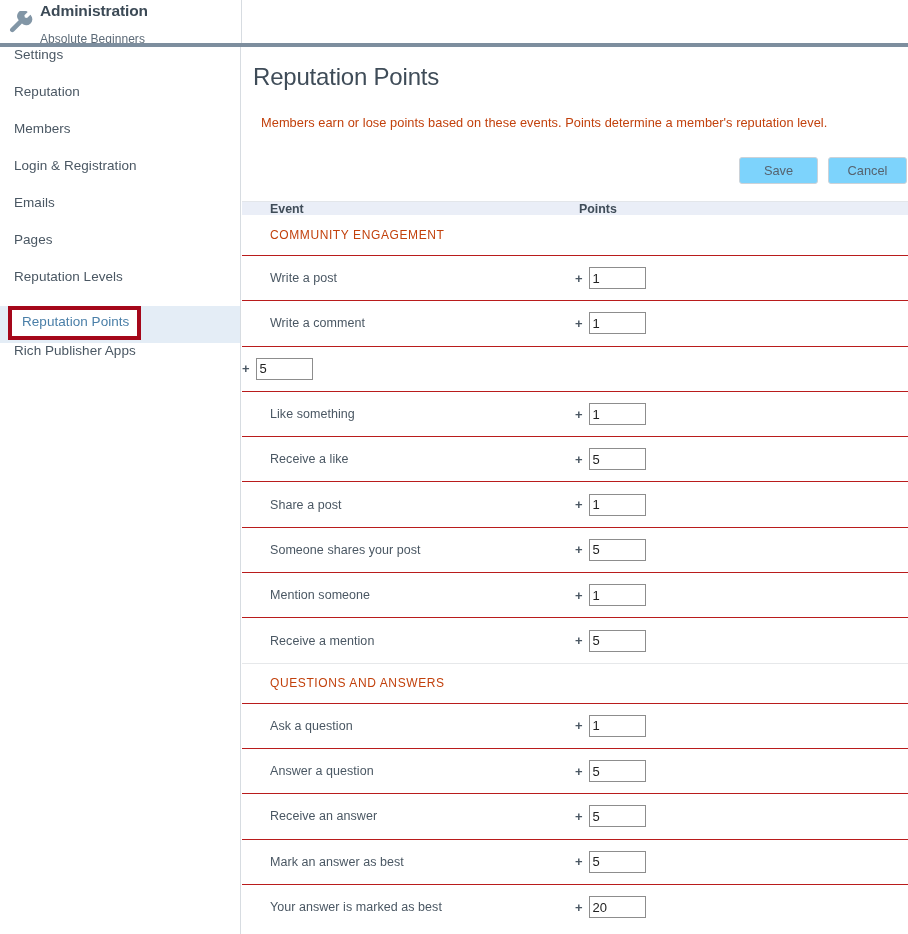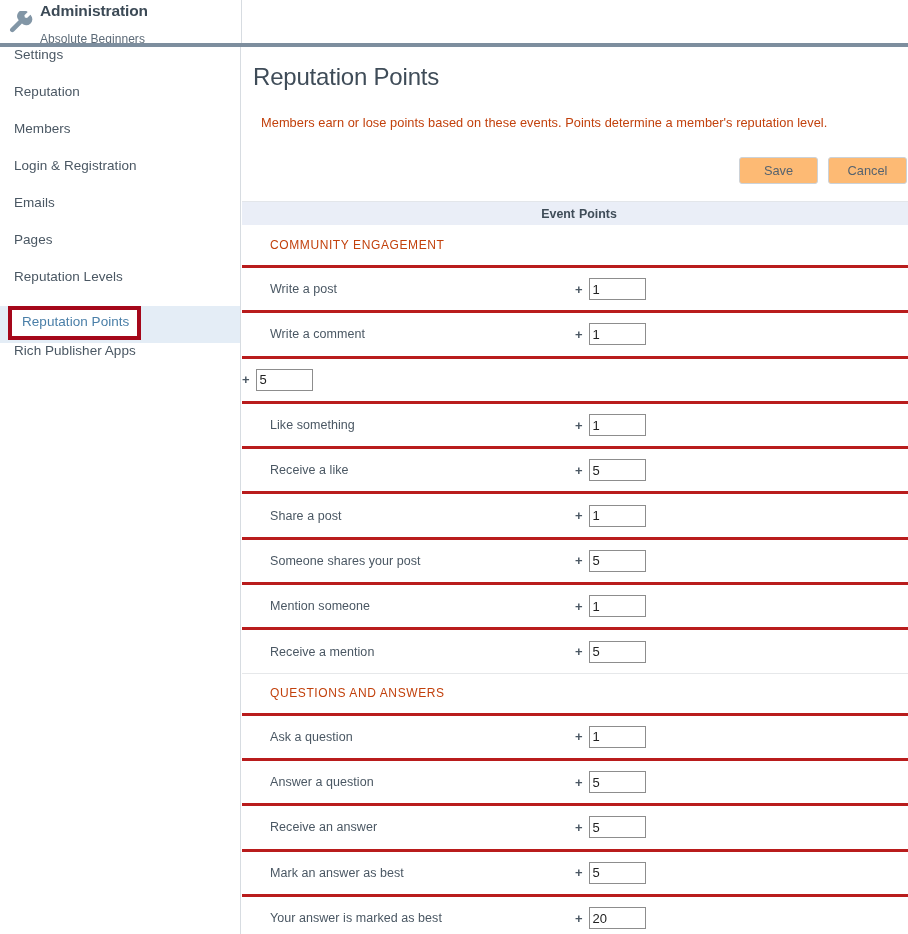--- a/index.html
+++ b/index.html
@@ -79,45 +79,44 @@
     margin: 8px; padding: 16px 0 0 11px;
     font-size: 12.8px; color: #c2410c; letter-spacing: 0.05px;
   }
 
   .btn-row {
     display: flex; justify-content: flex-end; align-items: center;
     gap: 10px; padding: 19px 1px 0 0;
   }
   .btn {
     min-width: 79px; height: 27px; padding: 0 16px;
-    background: #fdba74; border: 1px solid #ccd2d8; border-radius: 3px;
+    background: #7dd3fc; border: 1px solid #ccd2d8; border-radius: 3px;
     font-size: 12.8px; color: #56636f; cursor: pointer;
     display: flex; align-items: center; justify-content: center;
     font-family: "Liberation Sans", sans-serif;
   }
 
   .tbl-wrap { margin-top: 17px; }
 
   .tbl-head {
-    height: 24px; background: #eaeef7; display: flex; align-items: center;
+    height: 14px; background: #eaeef7; display: flex; align-items: center;
     font-size: 12.4px; font-weight: bold; color: #3f4c58;
     border-top: 1px solid #e3e6ea;
-    text-align: right;
   }
   .col-event { width: 333px; padding-left: 28px; }
   .col-points { padding-left: 4px; }
 
   .section-head {
     height: 40px; display: flex; align-items: center; padding-left: 28px;
     font-size: 12px; color: #c2410c; letter-spacing: 0.6px;
   }
 
   .row {
     position: relative; height: 45.3px; display: flex; align-items: center;
-    border-top: 3px solid #b91c1c;
+    border-top: 1px solid #b91c1c;
   }
   .row .evt {
     width: 333px; padding-left: 28px;
     font-size: 12.5px; color: #4a5763; letter-spacing: 0.05px;
   }
   .row .pts {
     display: flex; align-items: center; gap: 6px;
   }
   .plus { font-size: 13px; color: #4a5763; font-weight: bold; line-height: 1; }
   .pts-input {

